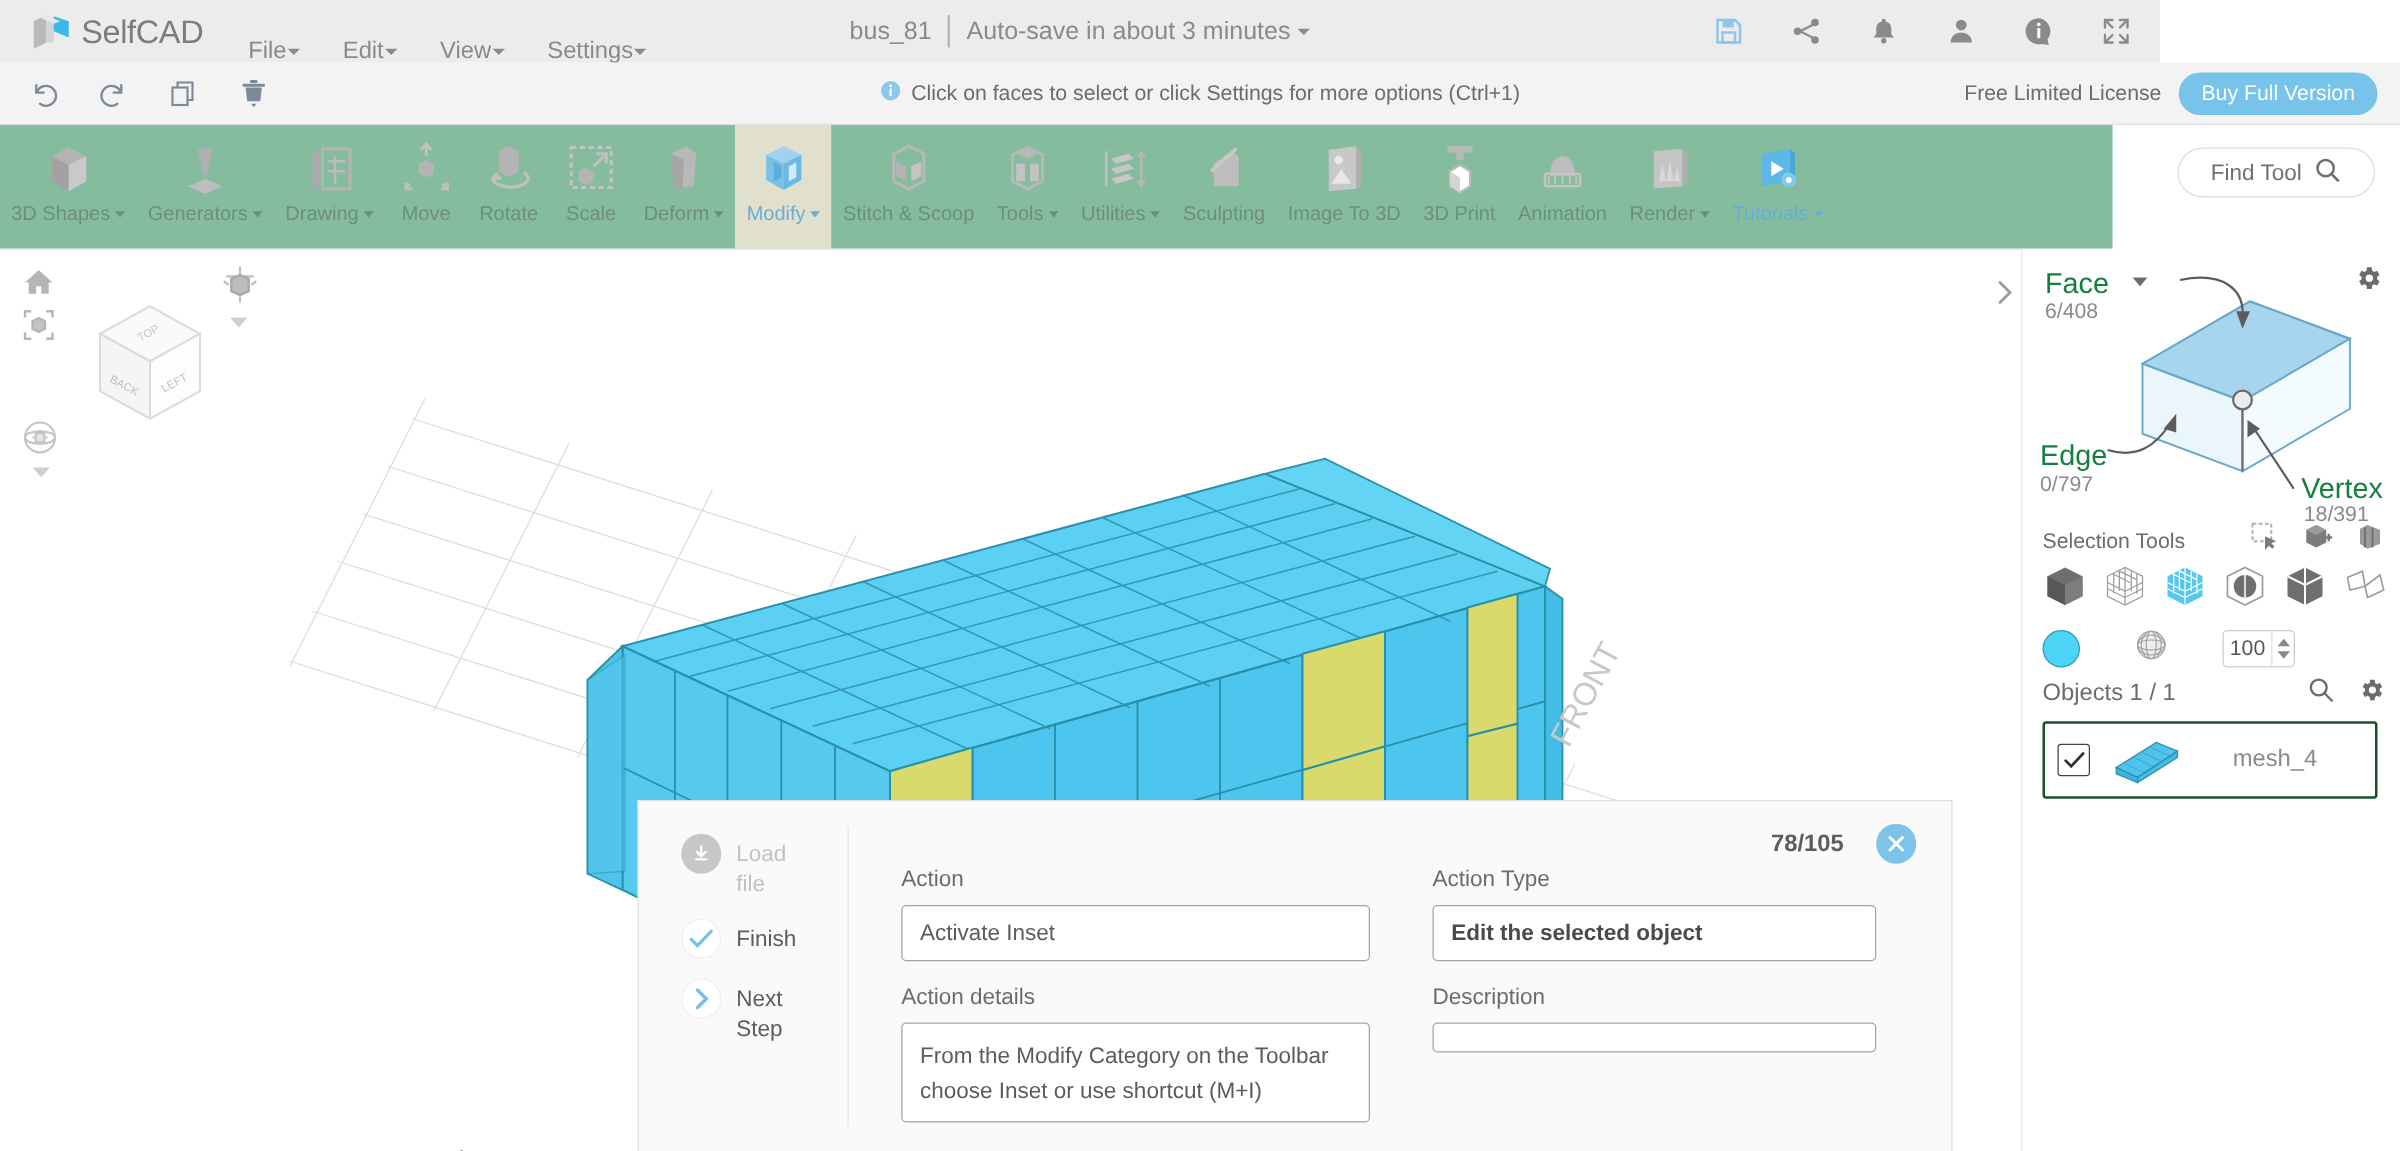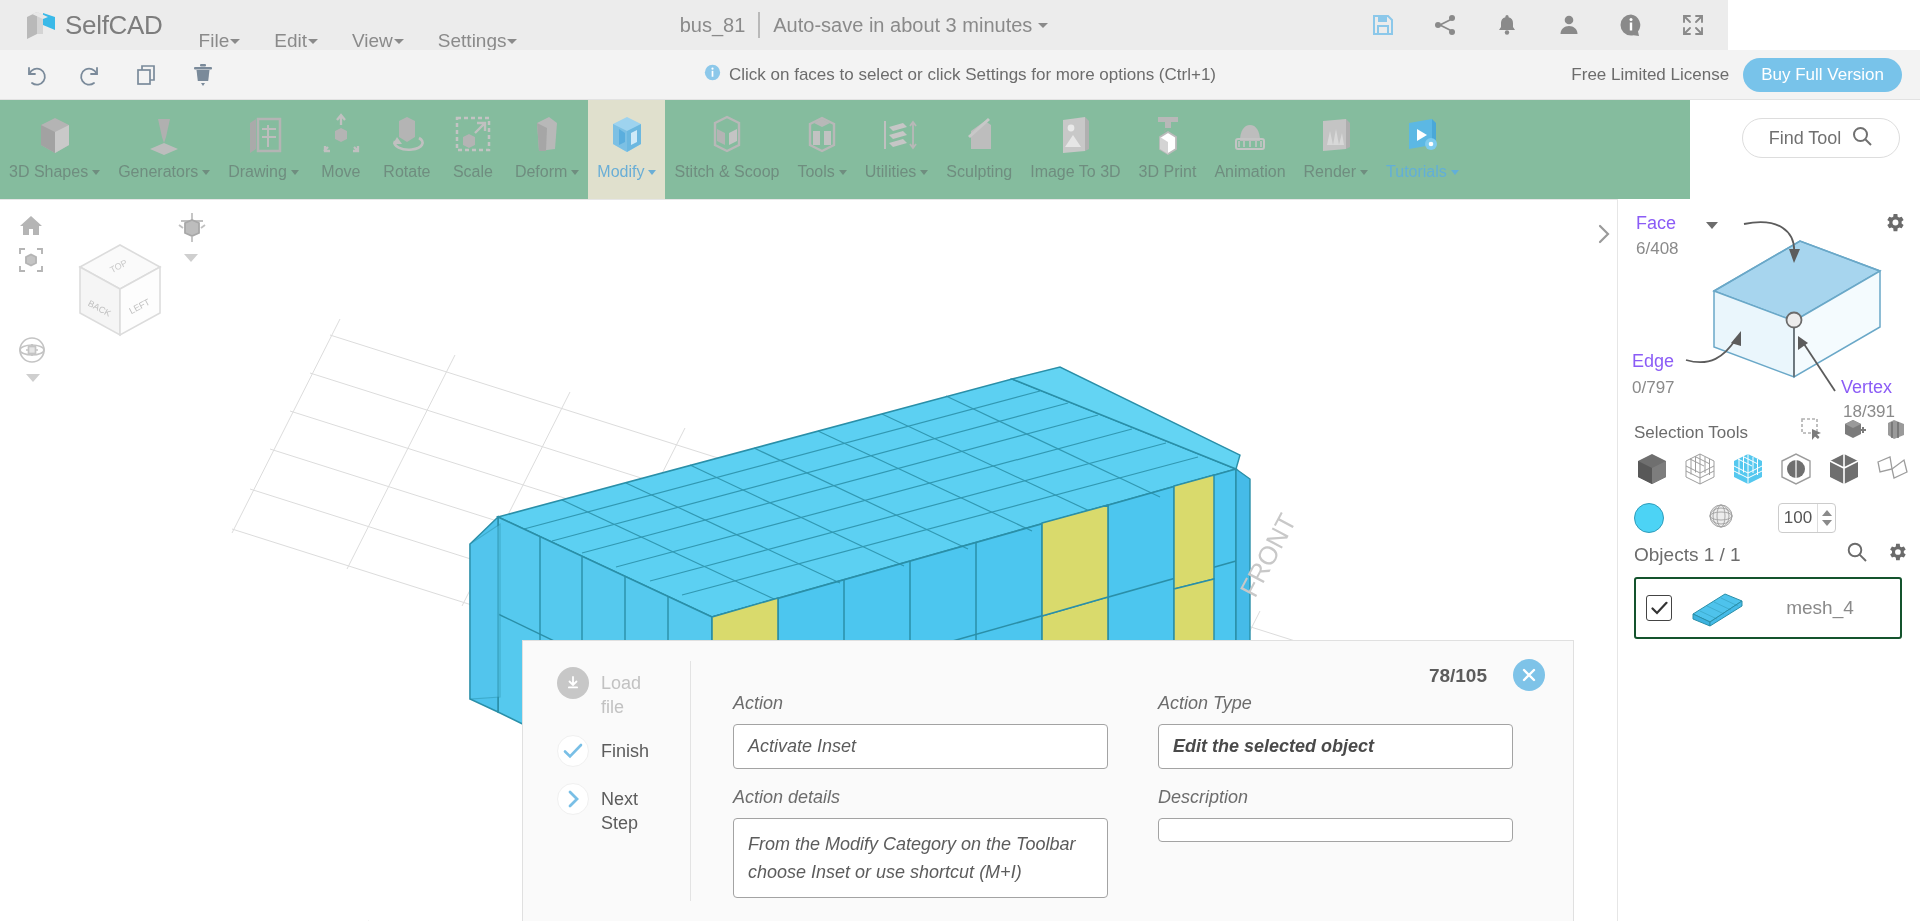--- a/index.html
+++ b/index.html
@@ -134,21 +134,21 @@
     display:flex; align-items:center; justify-content:center; cursor:pointer;
   }
 
   
   .rightpanel{
     position:absolute; left:1617px; top:199px; width:303px; height:722px;
     background:#fff; border-left:1px solid #e6e6e6;
   }
   .rp-gear{ position:absolute; right:14px; top:12px; cursor:pointer;}
   .sel-diagram{ position:absolute; left:0; top:0; width:303px; height:215px; }
-  .sd-label{ position:absolute; font-size:18px; color:#8b5cf6; }
+  .sd-label{ position:absolute; font-size:23px; color:#15803d; }
   .sd-count{ position:absolute; font-size:17px; color:#8a8a8a; }
   .face-caret{
     position:absolute; left:88px; top:23px;
     border-left:6px solid transparent; border-right:6px solid transparent;
     border-top:7px solid #6c6c6c;
   }
   .sel-tools-hdr{
     position:absolute; left:16px; top:224px; font-size:17px; color:#6c6c6c;
   }
   .sel-tools-right{
@@ -190,39 +190,39 @@
   .obj-chk{
     width:26px; height:26px; border:1.7px solid #444; border-radius:3px;
     display:flex; align-items:center; justify-content:center; flex:0 0 auto;
   }
   .obj-thumb{ margin-left:12px; width:66px; height:40px;}
   .obj-name{ flex:1; text-align:center; font-size:19px; color:#8a8a8a; }
 
   
   .tutorial{
     position:absolute; left:510px; top:640px; width:1052px; height:281px;
-    background:#fafafa; border:1px solid #e0e0e0; border-bottom:none;margin-left:12px;
+    background:#fafafa; border:1px solid #e0e0e0; border-bottom:none;
   }
   .tut-steps{
     position:absolute; left:34px; top:26px; width:110px;
   }
   .tstep{ display:flex; align-items:flex-start; gap:12px; margin-bottom:16px;}
   .tdot{
     width:32px; height:32px; border-radius:50%;
     display:flex; align-items:center; justify-content:center; flex:0 0 auto;
   }
   .tdot.grey{ background:#c7c7c7; }
   .tdot.white{ background:#fff; border:1px solid #f0f0f0;}
   .tlabel{ font-size:18px; line-height:24px; padding-top:4px;}
   .tlabel.muted{ color:#c2c2c2; }
   .tlabel.dark{ color:#5c5c5c; }
   .tut-divider{
     position:absolute; left:167px; top:20px; width:1px; height:240px; background:#e3e3e3;
   }
-  .tcol{ position:absolute;font-style:italic; }
+  .tcol{ position:absolute; }
   .tcol.c1{ left:210px; top:52px; width:375px;}
   .tcol.c2{ left:635px; top:52px; width:355px;}
   .tfield-label{ font-size:18px; color:#6c6c6c; margin-bottom:10px; display:block;}
   .tfield{
     border:1px solid #a3a3a3; border-radius:4px; background:#fff;
     padding:11px 14px; font-size:18px; color:#5c5c5c; min-height:44px;
   }
   .tfield.bold{ font-weight:bold; color:#4a4a4a; }
   .tfield.tall{ line-height:28px; }
   .tfield.empty{ height:24px; min-height:24px; padding:6px 14px;}

